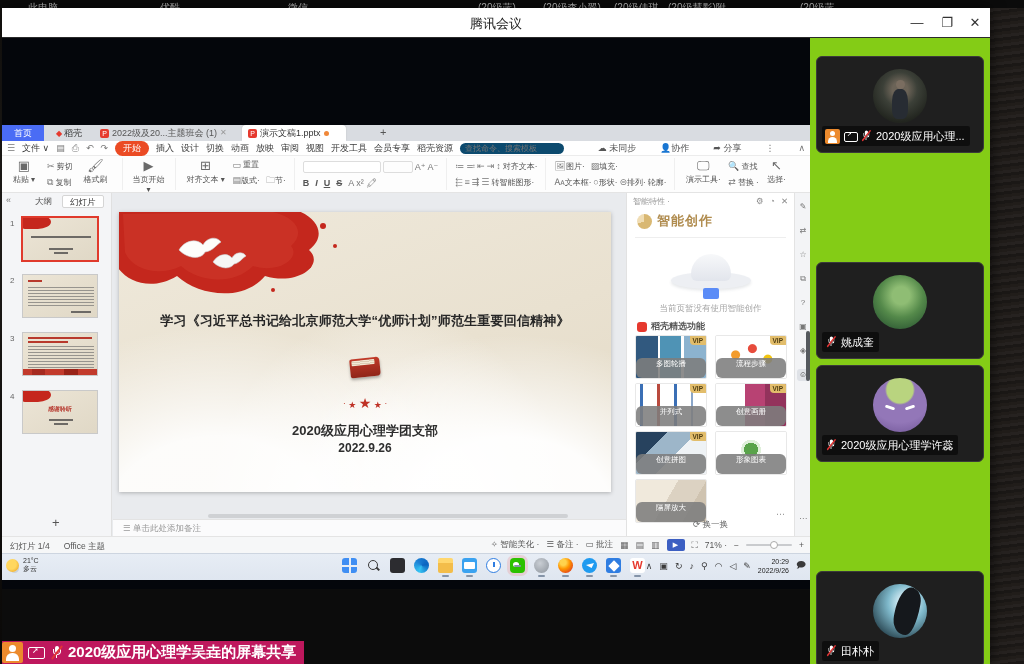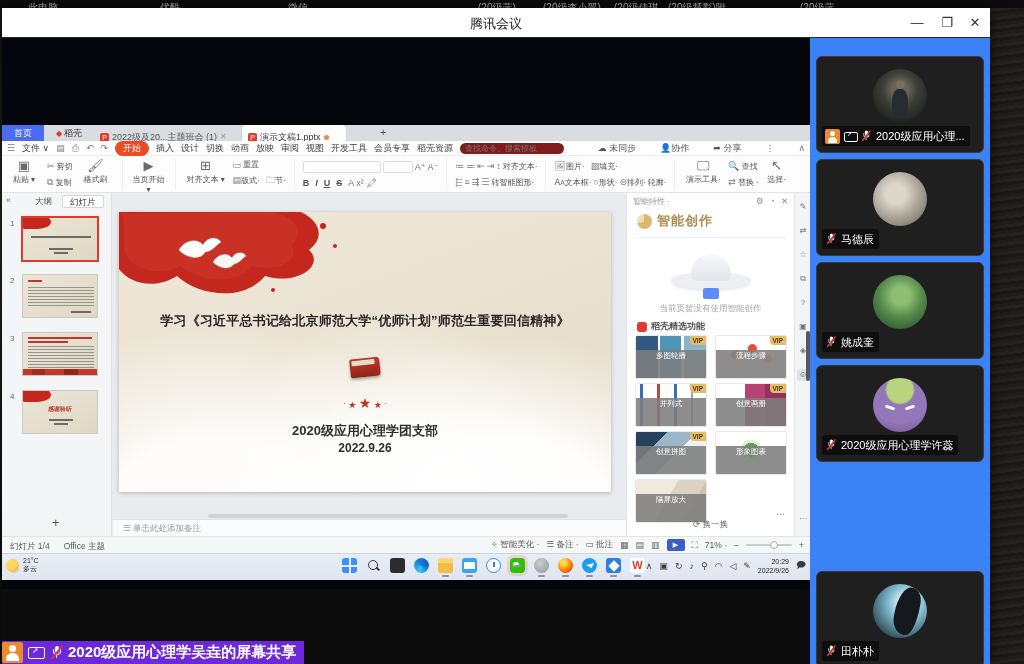--- a/index.html
+++ b/index.html
@@ -28,38 +28,38 @@
 
   
   #wps { position:absolute; left:0; top:87px; width:808px; height:428px; background:#fff; font-size:9px; color:#444; }
 
   
   #wps-tabbar { position:absolute; left:0; top:0; width:932px; height:16px; background:#d9dce1; }
   .wtab { position:absolute; top:0; height:16px; line-height:16px; font-size:9px; color:#333; white-space:nowrap; }
   #tab-home { left:0; width:42px; background:#4a6cf5; color:#fff; text-align:center; border-radius:0 0 0 0; }
   #tab-docer { left:44px; width:46px; text-align:center; }
   #tab-docer .flame { color:#e6392e; margin-right:2px; font-size:8px; }
-  .doc-tab { padding:12px 6px; display:flex; align-items:center; gap:3px; }
+  .doc-tab { padding:4px 6px; display:flex; align-items:center; gap:3px; }
   #doc-tab-1 { left:92px; width:146px; color:#555; }
   #doc-tab-2 { left:240px; width:104px; background:#fff; border-radius:4px 4px 0 0; box-shadow:0 -1px 2px rgba(0,0,0,.12); }
   .ppt-ico { display:inline-block; width:9px; height:9px; background:#e6392e; color:#fff; font-size:7px;
     line-height:9px; text-align:center; border-radius:2px; flex:0 0 auto; }
   .tab-close { color:#999; font-size:8px; }
   .pin-dot { width:5px; height:5px; border-radius:50%; background:#f0883a; }
   #tab-plus { position:absolute; left:378px; top:1px; font-size:11px; color:#555; }
   #tabbar-right { position:absolute; right:4px; top:1px; display:flex; gap:8px; align-items:center; height:14px; }
   #tabbar-right .g { font-size:9px; color:#666; }
   #tabbar-avatar { width:11px; height:11px; border-radius:50%; background:radial-gradient(circle at 40% 35%,#f7d27a,#d58a2e); }
 
   
   #wps-menubar { position:absolute; left:0; top:16px; width:808px; height:15px; background:#fff; border-bottom:1px solid #ececec;
     display:flex; align-items:center; gap:7px; padding:0 5px; font-size:9px; color:#3c3c3c; }
   .qico { color:#777; font-size:9px; }
   #menu-start { background:#eb4b24; color:#fff; border-radius:8px; padding:1px 8px; font-size:9px; }
-  #menu-search { width:104px; height:11px; border:none; background:#7f1d1d; border-radius:6px; font-size:8px;
+  #menu-search { width:104px; height:11px; border:none; background:#0c4a6e; border-radius:6px; font-size:8px;
     color:#999; padding:0 5px; }
   #menubar-right { margin-left:auto; display:flex; gap:24px; align-items:center; color:#555; }
 
   
   #wps-ribbon { position:absolute; left:0; top:31px; width:808px; height:37px; background:#fdfdfd;
     border-bottom:1px solid #e4e4e4; display:flex; gap:8px; padding:2px 4px; }
   .rgroup { display:flex; gap:5px; border-right:1px solid #efefef; padding-right:8px; }
   .rbig { width:36px; text-align:center; font-size:8px; color:#555; }
   .rbig .ric { display:block; font-size:13px; line-height:16px; color:#6a6a6a; }
   .rcol { display:flex; flex-direction:column; justify-content:space-around; font-size:8px; color:#555; }
@@ -139,22 +139,22 @@
     background:linear-gradient(#f7f8fa,#e2e5ec); border-radius:20px 20px 6px 6px; }
   .hat .tag { position:absolute; bottom:-4px; left:32px; width:16px; height:11px; background:#5b8cf7; border-radius:2px; }
   #pane-empty { position:absolute; left:0; right:0; top:110px; text-align:center; font-size:8.5px; color:#a5a5a5; }
   #pane-section { position:absolute; left:10px; top:127px; display:flex; align-items:center; gap:4px;
     font-size:9px; color:#555; font-weight:bold; }
   #sec-ico { width:10px; height:10px; border-radius:3px; background:#e6392e; }
   .card { position:absolute; width:72px; height:44px; border:1px solid #e8e8e8; border-radius:2px; overflow:hidden; background:#fff; }
   .card .art { position:absolute; inset:0; }
   .card .vip { position:absolute; top:0; right:0; background:#e2bd6b; color:#4d3c12; font-size:6.5px; font-weight:bold;
     padding:1px 3px; border-radius:0 0 0 4px; }
-  .card .lbl { position:absolute; left:0; right:0; bottom:0; height:28px; line-height:12px; text-align:center;
-    background:rgba(125,125,125,.88); color:#fff; font-size:7.5px; }
+  .card .lbl { position:absolute; left:0; right:0; bottom:0; height:20px; line-height:12px; text-align:center;
+    background:rgba(125,125,125,.88); color:#fff; font-size:7.5px;border-radius:6px; }
   .art1 { background:linear-gradient(90deg,#31597f 0 31%,#fff 31% 34%,#4f93b5 34% 65%,#fff 65% 68%,#8cb3cf 68%); }
   .art2 { background:radial-gradient(circle at 28% 45%,#f39c2d 0 4px,transparent 5px),
                    radial-gradient(circle at 52% 30%,#e74c3c 0 4px,transparent 5px),
                    radial-gradient(circle at 74% 55%,#f1c40f 0 4px,transparent 5px),#fff; }
   .art3 { background:linear-gradient(90deg,#fff 0 6%,#3b6fb5 6% 10%,#fff 10% 30%,#b94a3e 30% 34%,#fff 34% 54%,#3b6fb5 54% 58%,#fff 58% 78%,#8aa6c9 78% 82%,#fff 82%); }
   .art4 { background:linear-gradient(90deg,#fff 0 42%,#b84273 42% 70%,#93335c 70%); }
   .art5 { background:linear-gradient(135deg,#27425e 0 28%,#9db6c9 28% 55%,#eef2f5 55%); }
   .art6 { background:radial-gradient(circle at 50% 42%,#59a34a 0 7px,#dff0da 7px 10px,#fff 10px); }
   .art7 { background:linear-gradient(120deg,#f0e9dc 0 45%,#dcd2c2 45% 75%,#cfc3b0 75%); }
   .art8 { background:linear-gradient(90deg,#fff 0 52%,#d98aa6 52% 76%,#b96d8c 76%); }
@@ -218,36 +218,36 @@
   #tb-tray { position:absolute; right:4px; top:3px; display:flex; gap:7px; align-items:center; color:#333; }
   #tb-tray .tico { font-size:9px; color:#3a3a3a; }
   #tb-clock { text-align:right; font-size:7px; color:#222; line-height:9px; }
 
   
   #share-bottom-line { position:absolute; left:0; top:542px; width:808px; height:9px; background:#04060b; }
 
   
   #meeting-bottom { position:absolute; left:0; top:581px; width:808px; height:75px; background:#0c0c0c; }
   #share-banner { position:absolute; left:0; bottom:0; height:23px; display:flex; align-items:center; gap:4px;
-    background:#6d28d9; padding:0 8px 0 0; }
+    background:#be185d; padding:0 8px 0 0; }
   .person-box { width:21px; height:21px; background:#ec8a2d; border-radius:2px; position:relative; flex:0 0 auto; }
   .person-box::before { content:""; position:absolute; left:7px; top:3px; width:7px; height:7px; border-radius:50%; background:#fff; }
   .person-box::after { content:""; position:absolute; left:4px; top:11px; width:13px; height:8px; border-radius:6px 6px 0 0; background:#fff; }
   .share-box { width:18px; height:16px; position:relative; flex:0 0 auto; }
   .share-box::before { content:""; position:absolute; left:1px; top:2px; width:15px; height:10px; border:1.5px solid #fff; border-radius:2px; }
   .share-box::after { content:"➚"; position:absolute; left:5px; top:1px; font-size:8px; color:#fff; }
   .mic-muted { width:15px; height:16px; position:relative; flex:0 0 auto; }
   .mic-muted .mbody { position:absolute; left:5.5px; top:1px; width:4px; height:7px; background:#fff; border-radius:2px; }
   .mic-muted .mcup { position:absolute; left:3.5px; top:4px; width:8px; height:6px; border:1.2px solid #fff; border-top:none; border-radius:0 0 5px 5px; }
   .mic-muted .mstem { position:absolute; left:7px; top:10px; width:1.2px; height:3px; background:#fff; }
   .mic-muted .mslash { position:absolute; left:7px; top:-1px; width:2px; height:17px; background:#e03535; transform:rotate(38deg); border-radius:1px; }
   #share-banner .btxt { color:#fff; font-size:15px; font-weight:bold; white-space:nowrap; }
 
   
-  #participants { position:absolute; left:808px; top:30px; width:180px; height:626px; background:#3b82f6; }
+  #participants { position:absolute; left:808px; top:30px; width:180px; height:626px; background:#84cc16; }
   .ptile { position:absolute; left:6px; width:168px; height:97px; background:#1f1f1f; border:1px solid #3a3a3a; border-radius:6px; }
   .avatar { position:absolute; left:50%; top:12px; transform:translateX(-50%); width:54px; height:54px; border-radius:50%; overflow:hidden; }
   .av1 { background:radial-gradient(circle at 50% 38%,#6b6357 0 18%,#3c4038 40%,#22251f 75%); }
   .av1 .fig { position:absolute; left:19px; top:20px; width:16px; height:30px; background:#272c33; border-radius:40% 40% 30% 30%; }
   .av1 .fighead { position:absolute; left:23px; top:11px; width:9px; height:9px; border-radius:50%; background:#7a6d60; }
   .av2 { background:radial-gradient(circle at 42% 40%,#ddd6c9 0 22%,#a8a296 55%,#6f6a61 90%); }
   .av3 { background:radial-gradient(circle at 52% 38%,#8fbd74 0 20%,#54894a 50%,#2e5a34 85%); }
   .av4 { background:radial-gradient(circle at 50% 22%,#b9d47f 0 26%,#9377b8 30% 65%,#7a5fa0 90%); }
   .av4 .eye { position:absolute; width:10px; height:3px; background:#fff; border-radius:2px; top:28px; }
   .av4 .eye.l { left:12px; transform:rotate(18deg); }
@@ -696,32 +696,20 @@
         <span class="mic-muted">
             <span class="mbody"></span>
             <span class="mcup"></span>
             <span class="mstem"></span>
             <span class="mslash"></span>
           </span>
         <span class="ntxt">2020级应用心理...</span>
       </div>
     </div>
 
-    <div class="ptile" style="top:121px">
-      <div class="avatar av2"></div>
-      <div class="pname">
-        <span class="mic-muted">
-            <span class="mbody"></span>
-            <span class="mcup"></span>
-            <span class="mstem"></span>
-            <span class="mslash"></span>
-          </span>
-        <span class="ntxt">马德辰</span>
-      </div>
-    </div>
 
     <div class="ptile" style="top:224px">
       <div class="avatar av3"></div>
       <div class="pname">
         <span class="mic-muted">
             <span class="mbody"></span>
             <span class="mcup"></span>
             <span class="mstem"></span>
             <span class="mslash"></span>
           </span>

